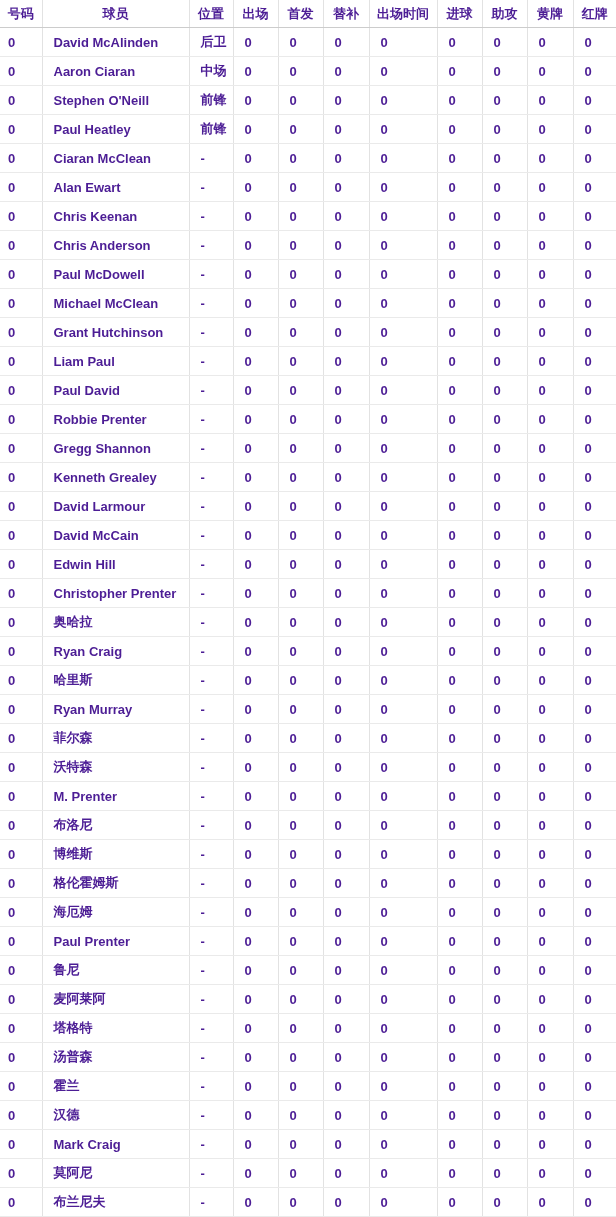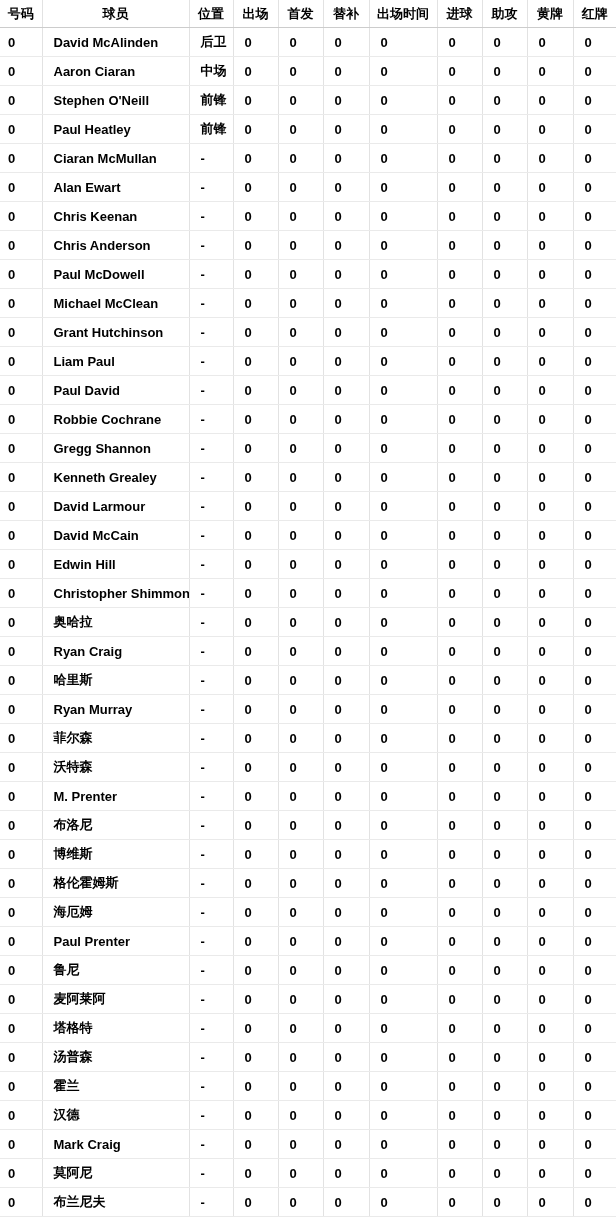--- a/index.html
+++ b/index.html
@@ -7,21 +7,21 @@
     padding: 0;
     background: #ffffff;
   }
   .stats-table {
     width: 616px;
     table-layout: fixed;
     border-collapse: collapse;
     font-family: "Liberation Sans", "DejaVu Sans", sans-serif;
     font-weight: bold;
     font-size: 13px;
-    color: #000000;
+    color: #4c1d95;
     padding-left: 16px;
   }
   .stats-table th,
   .stats-table td {
     overflow: hidden;
     white-space: nowrap;
     border-right: 1px solid #e2e2e2;
     vertical-align: middle;
   }
   .stats-table th:last-child,
@@ -125,21 +125,21 @@
         <td>0</td>
         <td>0</td>
         <td>0</td>
         <td>0</td>
         <td>0</td>
         <td>0</td>
         <td>0</td>
       </tr>
       <tr>
         <td>0</td>
-        <td>Ciaran McMullan</td>
+        <td>Ciaran McClean</td>
         <td>-</td>
         <td>0</td>
         <td>0</td>
         <td>0</td>
         <td>0</td>
         <td>0</td>
         <td>0</td>
         <td>0</td>
         <td>0</td>
       </tr>
@@ -242,21 +242,21 @@
         <td>0</td>
         <td>0</td>
         <td>0</td>
         <td>0</td>
         <td>0</td>
         <td>0</td>
         <td>0</td>
       </tr>
       <tr>
         <td>0</td>
-        <td>Robbie Cochrane</td>
+        <td>Robbie Prenter</td>
         <td>-</td>
         <td>0</td>
         <td>0</td>
         <td>0</td>
         <td>0</td>
         <td>0</td>
         <td>0</td>
         <td>0</td>
         <td>0</td>
       </tr>
@@ -320,21 +320,21 @@
         <td>0</td>
         <td>0</td>
         <td>0</td>
         <td>0</td>
         <td>0</td>
         <td>0</td>
         <td>0</td>
       </tr>
       <tr>
         <td>0</td>
-        <td>Christopher Shimmon</td>
+        <td>Christopher Prenter</td>
         <td>-</td>
         <td>0</td>
         <td>0</td>
         <td>0</td>
         <td>0</td>
         <td>0</td>
         <td>0</td>
         <td>0</td>
         <td>0</td>
       </tr>

